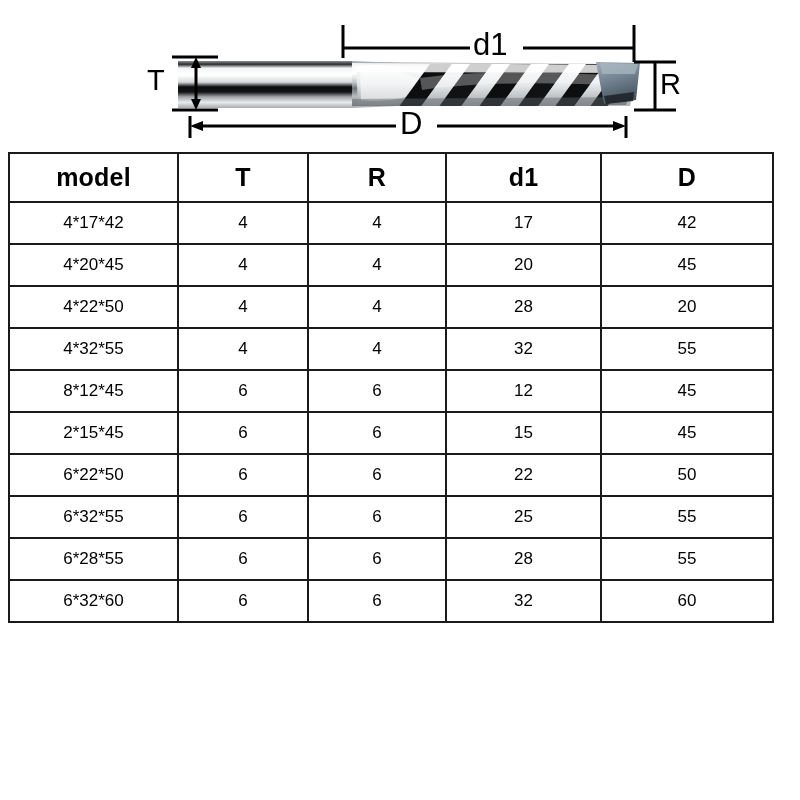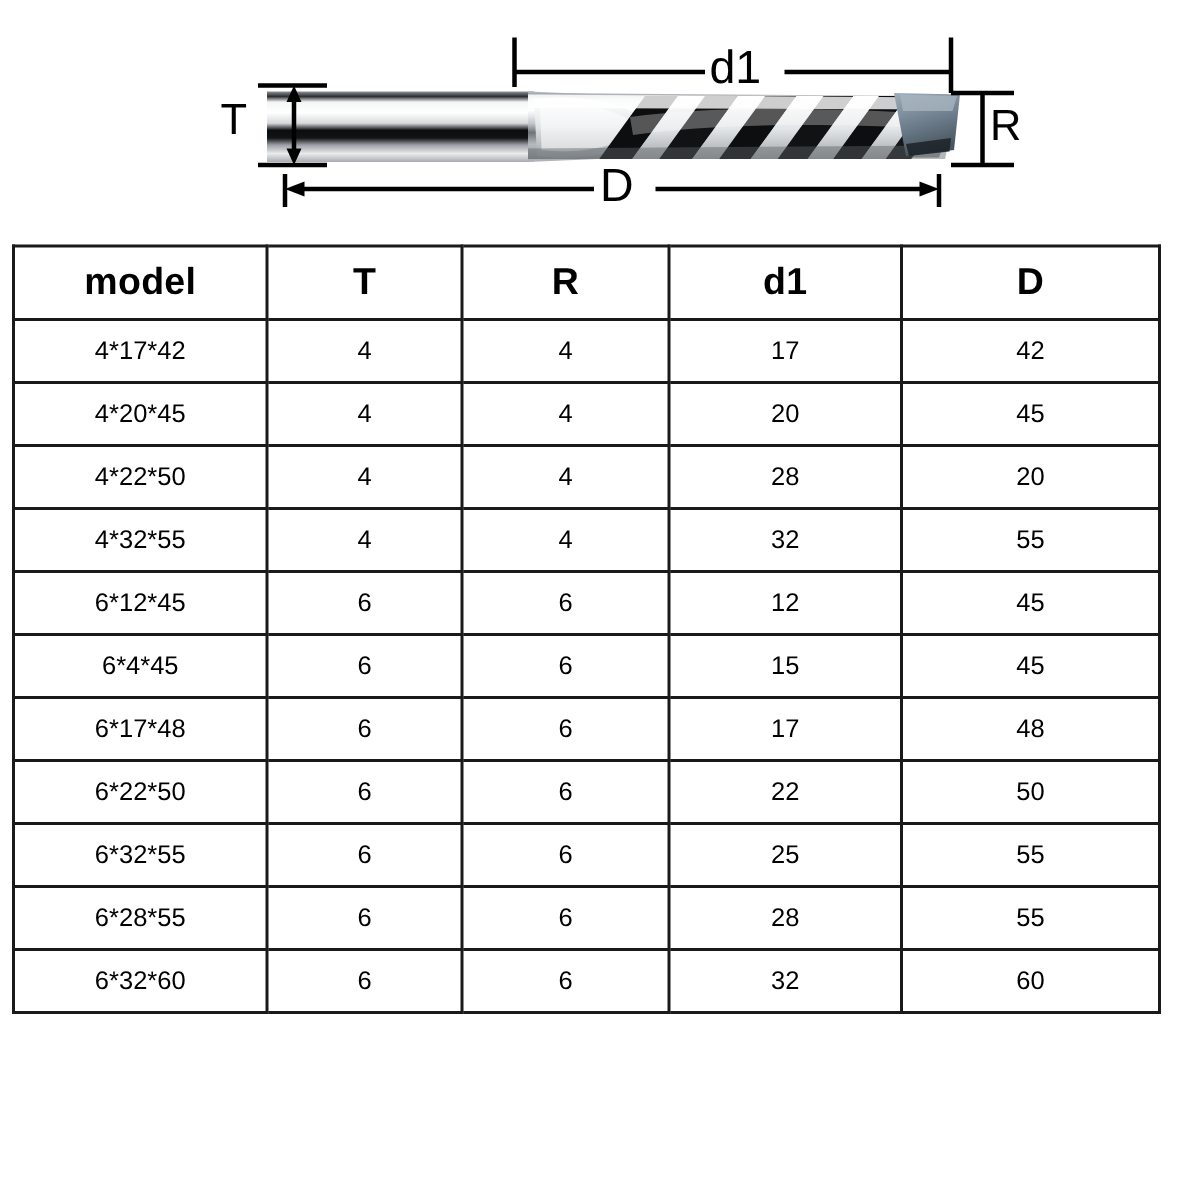--- a/index.html
+++ b/index.html
@@ -42,21 +42,21 @@
   }
   #label-T  { left: 147px; top: 66px;  font-size: 29px; }
   #label-R  { left: 660px; top: 70px;  font-size: 29px; }
   #label-d1 { left: 473px; top: 29px;  font-size: 31px; }
   #label-D  { left: 400px; top: 108px; font-size: 31px; }
 
   
   #spec-table-wrap {
     position: absolute;
     left: 8px;
-    top: 163px;
+    top: 152px;
     width: 631px;
   }
   table#spec-table {
     border-collapse: collapse;
     width: 764px;
     table-layout: fixed;
     background: #fff;
   }
   table#spec-table th,
   table#spec-table td {
@@ -260,39 +260,32 @@
           <td>20</td>
         </tr>
         <tr>
           <td>4*32*55</td>
           <td>4</td>
           <td>4</td>
           <td>32</td>
           <td>55</td>
         </tr>
         <tr>
-          <td>6*12*45</td>
+          <td>8*12*45</td>
           <td>6</td>
           <td>6</td>
           <td>12</td>
           <td>45</td>
         </tr>
         <tr>
-          <td>6*4*45</td>
+          <td>2*15*45</td>
           <td>6</td>
           <td>6</td>
           <td>15</td>
           <td>45</td>
-        </tr>
-        <tr>
-          <td>6*17*48</td>
-          <td>6</td>
-          <td>6</td>
-          <td>17</td>
-          <td>48</td>
         </tr>
         <tr>
           <td>6*22*50</td>
           <td>6</td>
           <td>6</td>
           <td>22</td>
           <td>50</td>
         </tr>
         <tr>
           <td>6*32*55</td>

